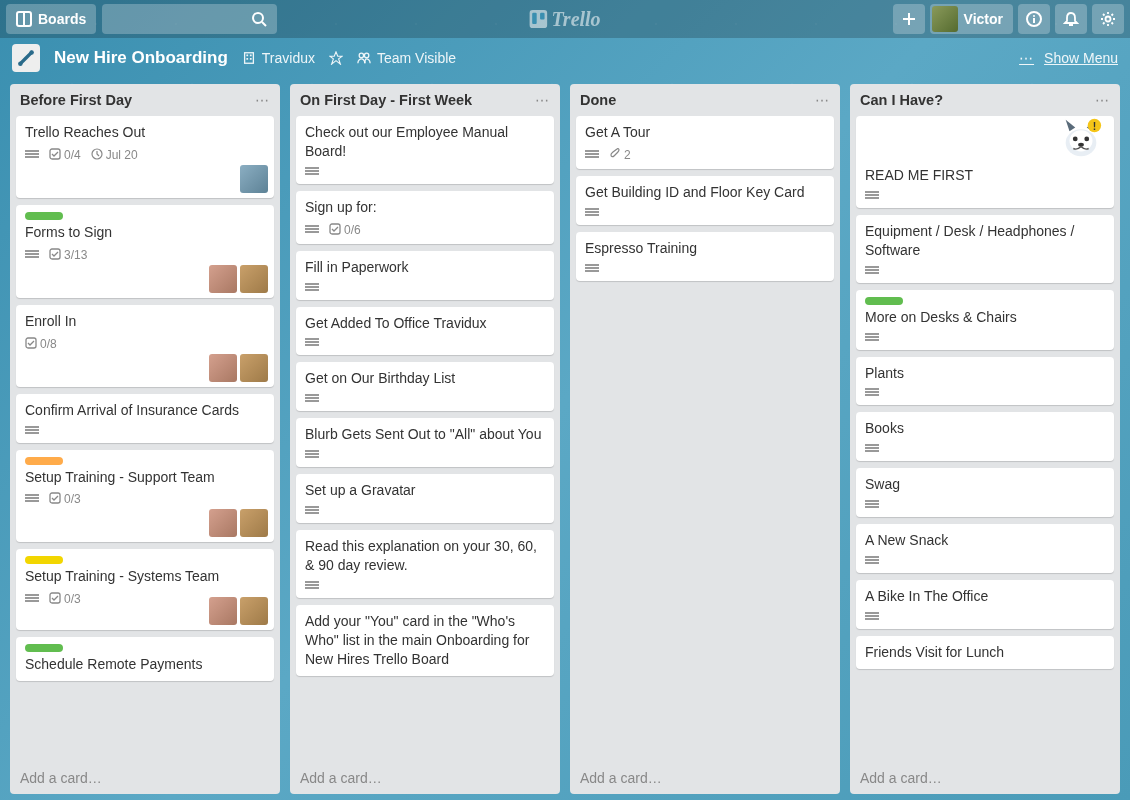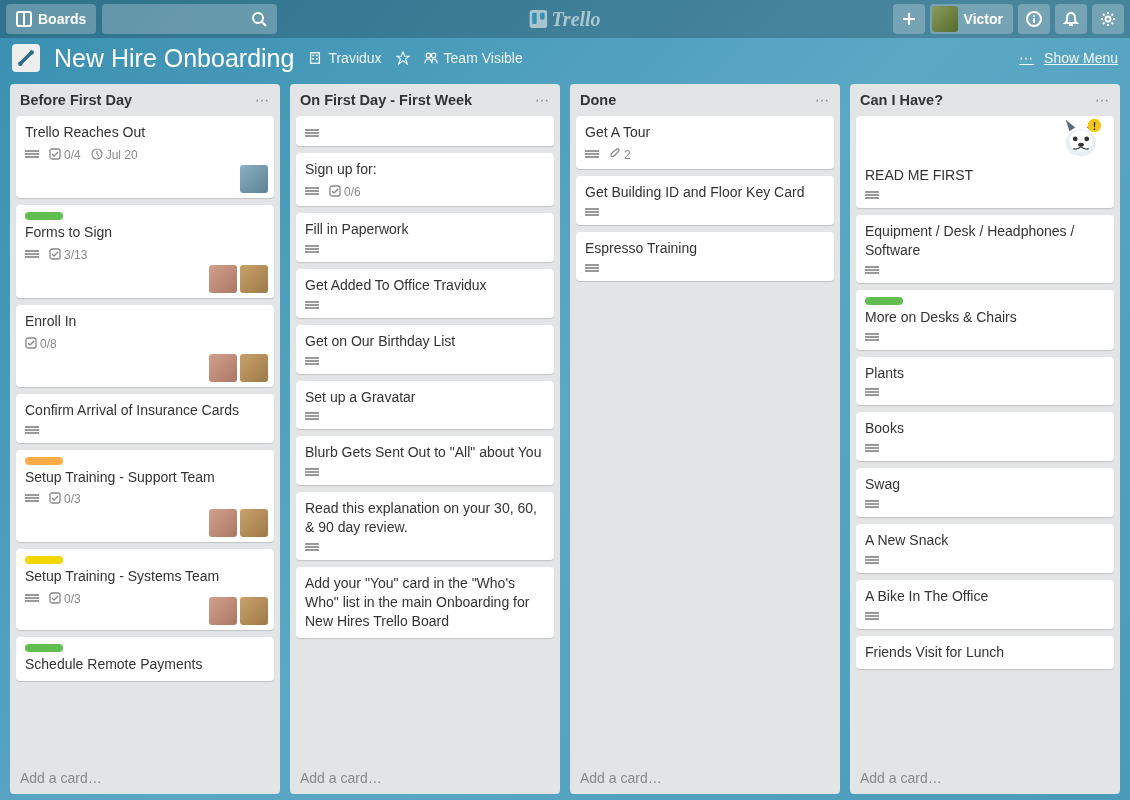--- a/index.html
+++ b/index.html
@@ -43,21 +43,21 @@
   background: linear-gradient(135deg, #8a9a5b, #556b2f);
 }
 .user-name { color: #fff; font-weight: 700; font-size: 14px; }
 .board-header {
   height: 40px; display: flex; align-items: center; padding: 0 12px; gap: 14px; z-index: 9;
 }
 .board-icon {
   width: 28px; height: 28px; background: #eee; border-radius: 4px;
   display: flex; align-items: center; justify-content: center;
 }
-.board-title { color: #fff; font-size: 25px; font-weight: 400; }
+.board-title { color: #fff; font-size: 17px; font-weight: 700; }
 .board-header-btn {
   color: rgba(255,255,255,0.9); font-size: 14px; display: flex; align-items: center;
   gap: 6px; cursor: pointer; justify-content: center;
 }
 .show-menu { margin-left: auto; text-decoration: underline; }
 .board-canvas {
   display: flex; gap: 10px; padding: 6px 10px; height: calc(100% - 78px);
   overflow-x: auto; position: relative; z-index: 5;
 }
 .list {
@@ -338,20 +338,21 @@
       </div>
       <div class="add-card">Add a card…</div>
     </div>
     <div class="list">
       <div class="list-header">
         <div class="list-title">On First Day - First Week</div>
         <div class="list-menu">⋯</div>
       </div>
       <div class="list-cards">
         <div class="card">
+          <div class="card-title">Check out our Employee Manual Board!</div>
           <div class="card-badges">
             <span class="badge">
               <span class="desc-icon"></span>
             </span>
           </div>
         </div>
         <div class="card">
           <div class="card-title">Sign up for:</div>
           <div class="card-badges">
             <span class="badge">
@@ -384,29 +385,29 @@
         </div>
         <div class="card">
           <div class="card-title">Get on Our Birthday List</div>
           <div class="card-badges">
             <span class="badge">
               <span class="desc-icon"></span>
             </span>
           </div>
         </div>
         <div class="card">
+          <div class="card-title">Blurb Gets Sent Out to "All" about You</div>
+          <div class="card-badges">
+            <span class="badge">
+              <span class="desc-icon"></span>
+            </span>
+          </div>
+        </div>
+        <div class="card">
           <div class="card-title">Set up a Gravatar</div>
-          <div class="card-badges">
-            <span class="badge">
-              <span class="desc-icon"></span>
-            </span>
-          </div>
-        </div>
-        <div class="card">
-          <div class="card-title">Blurb Gets Sent Out to "All" about You</div>
           <div class="card-badges">
             <span class="badge">
               <span class="desc-icon"></span>
             </span>
           </div>
         </div>
         <div class="card">
           <div class="card-title">Read this explanation on your 30, 60, &amp; 90 day review.</div>
           <div class="card-badges">
             <span class="badge">

